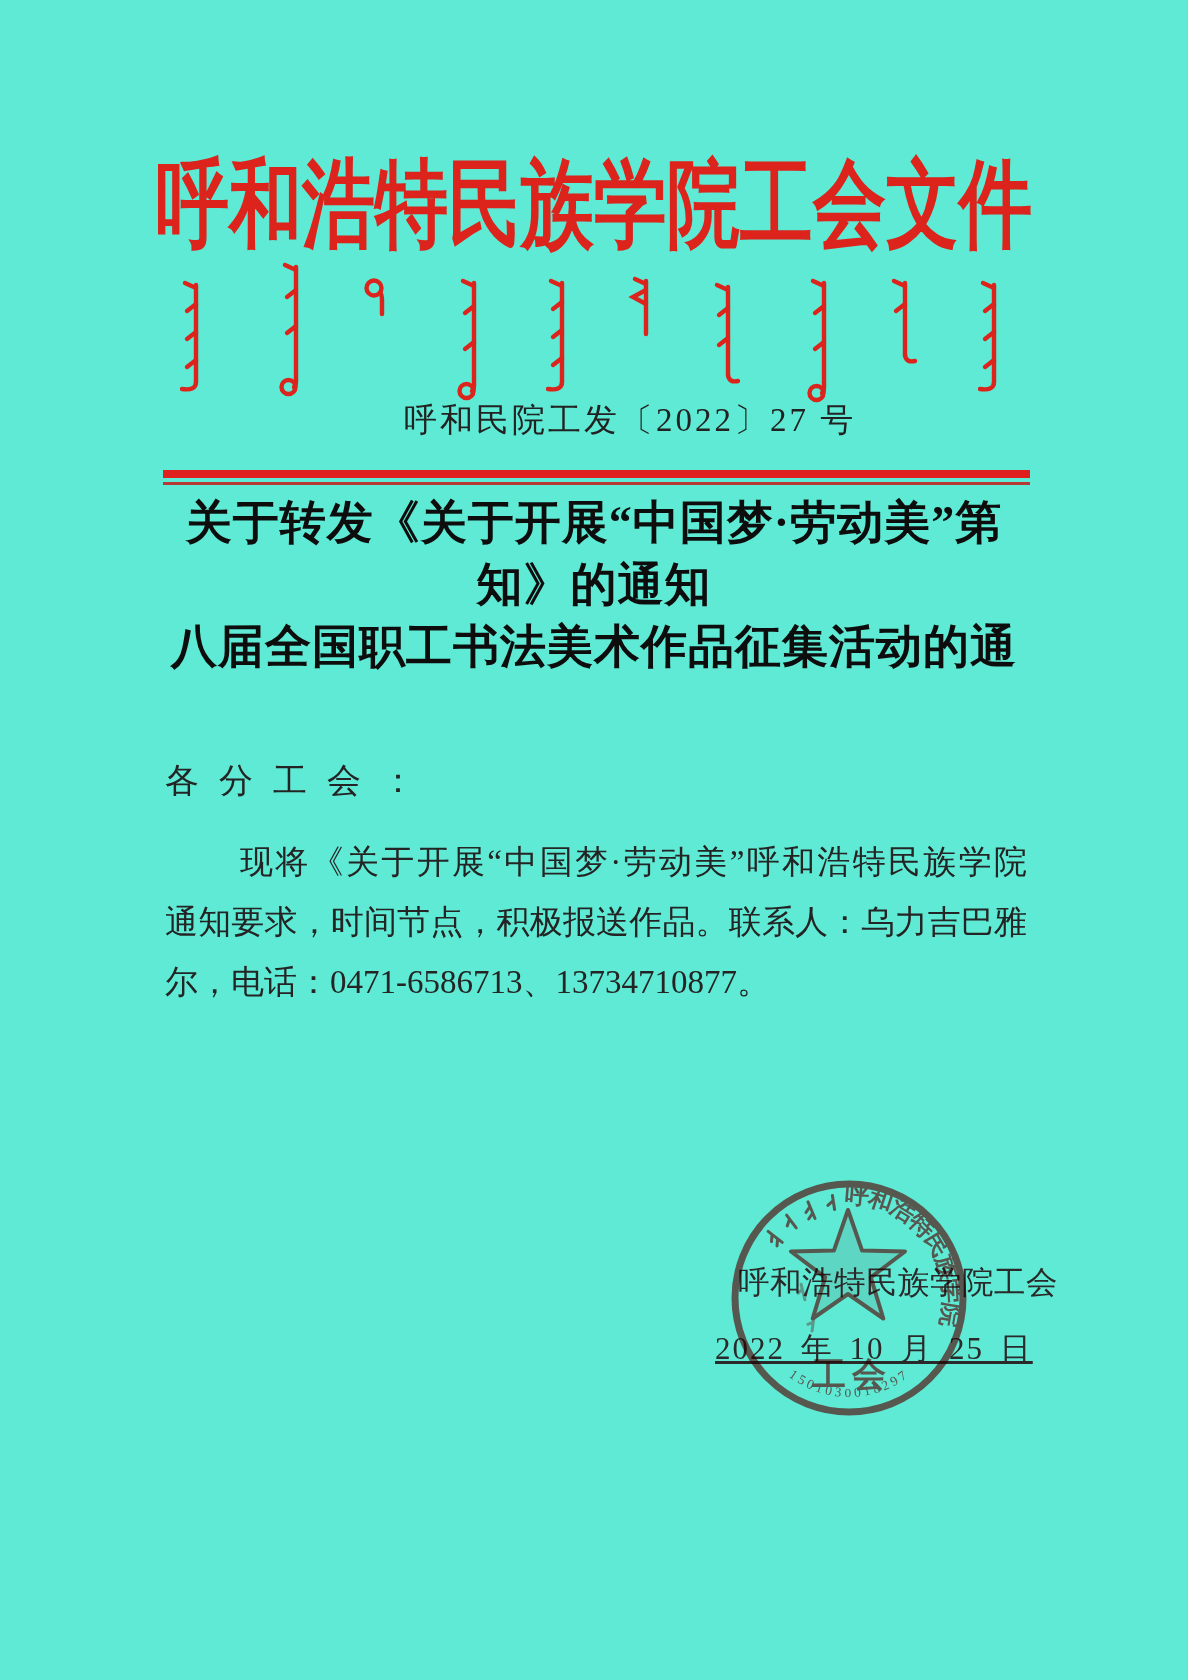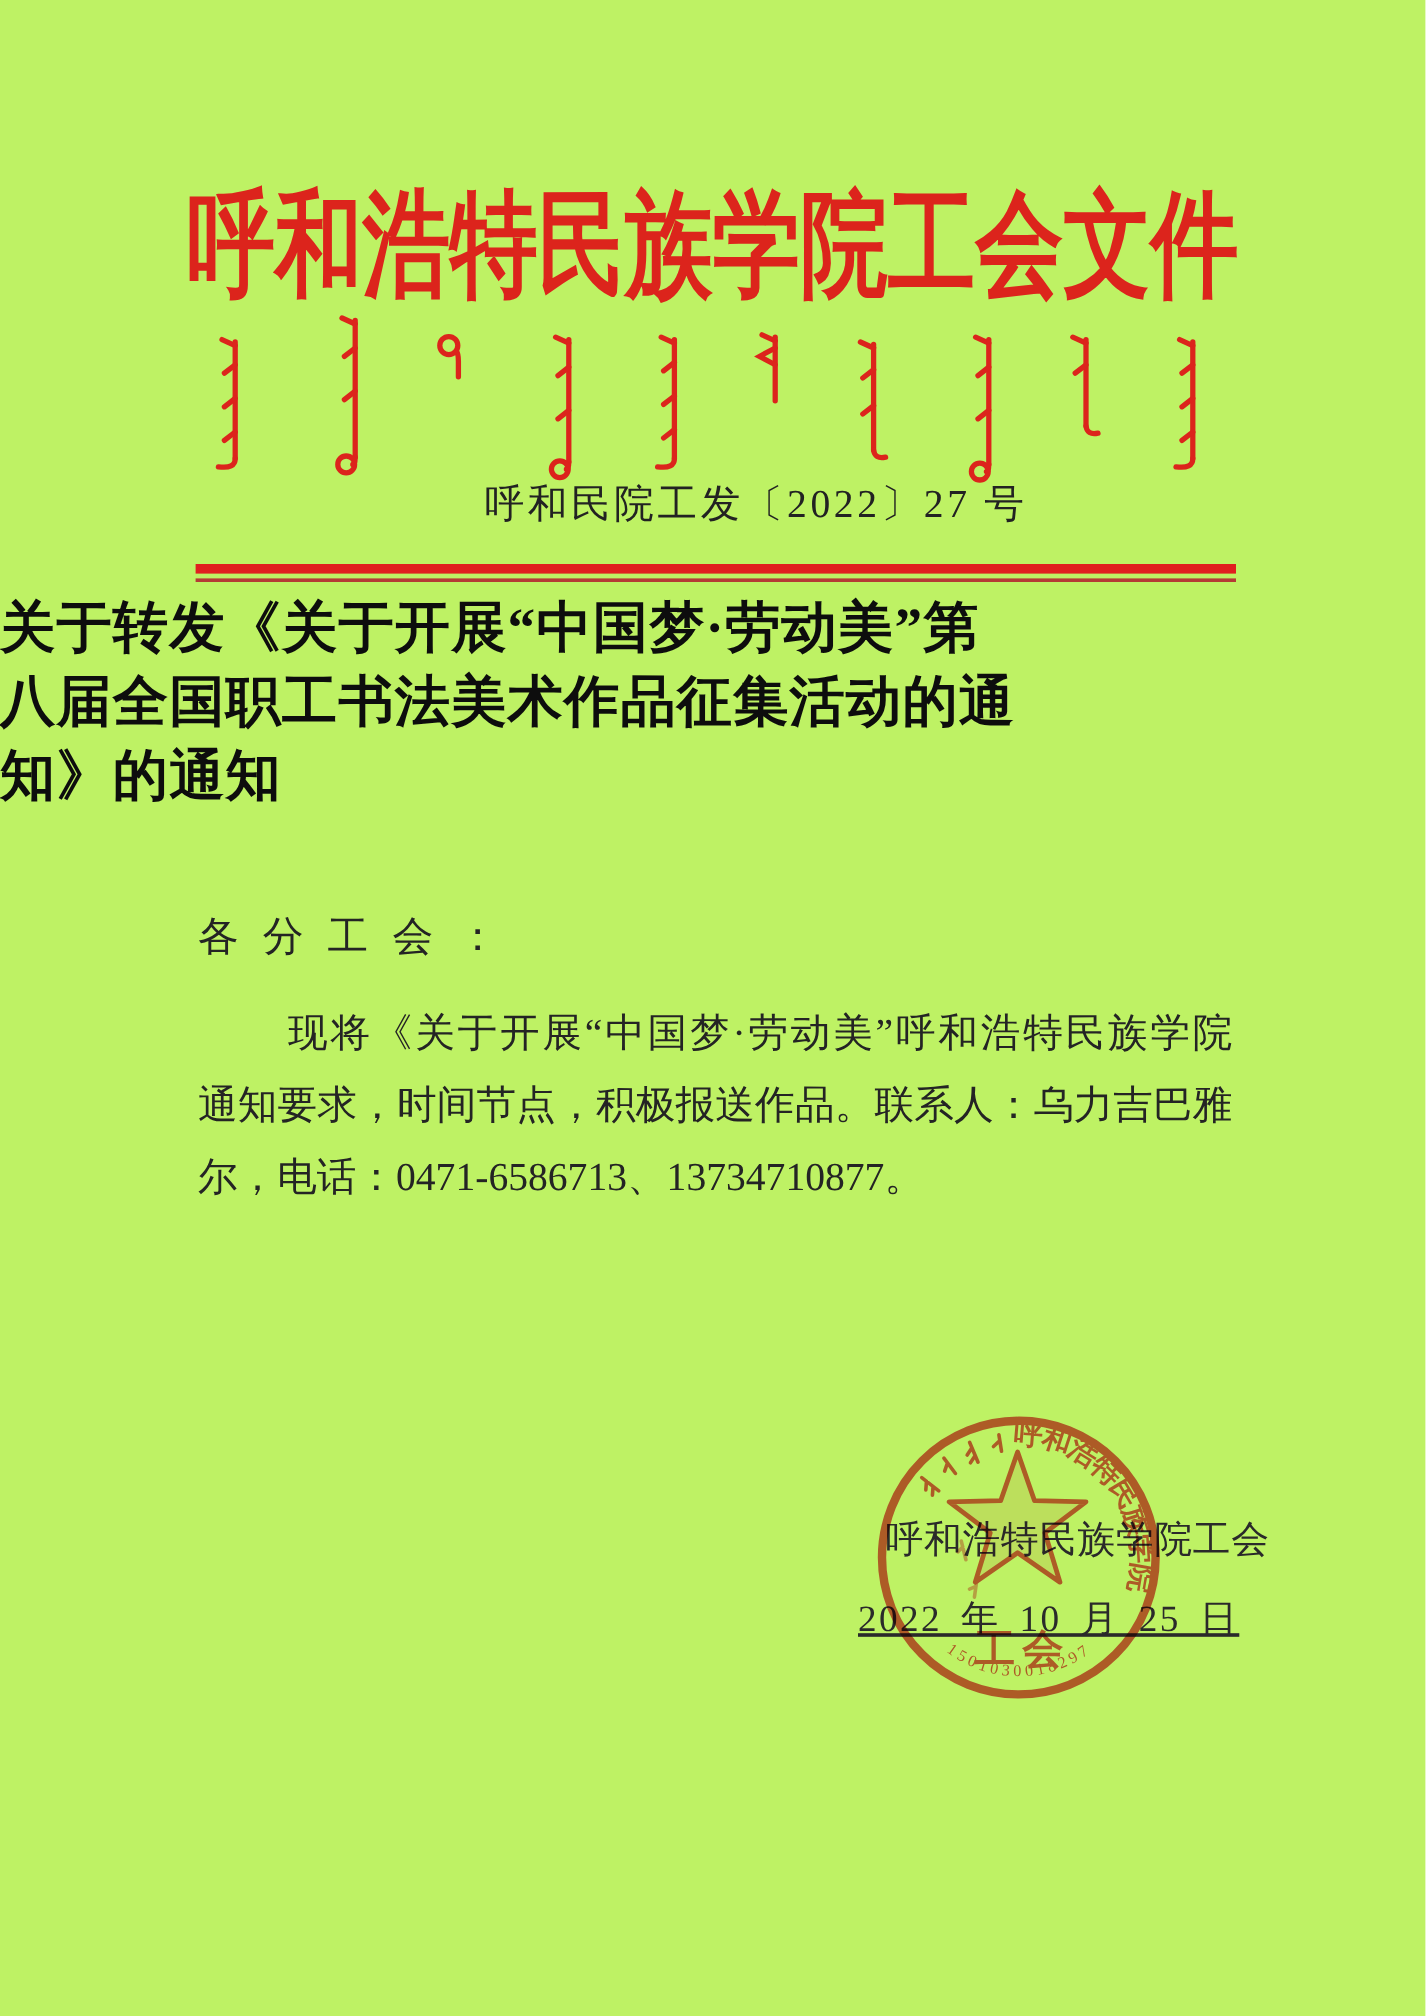--- a/index.html
+++ b/index.html
@@ -4,21 +4,21 @@
 <style>
   :root{
     --red:#dc241c;
     --line-red:#e01f1f;
     --line-red2:#b53a35;
     --seal-red:#e64a4a;
     --ink:#1c1c1c;
   }
   html,body{margin:0;padding:0;background:#fff;}
   body{font-family:"Liberation Serif","DejaVu Serif",serif;color:var(--ink);}
-  .page{position:relative;width:1188px;height:1680px;background:#bef264;overflow:hidden;}
+  .page{position:relative;width:1188px;height:1680px;background:#5eead4;overflow:hidden;}
 
   .letterhead{
     position:absolute;top:156px;left:0;width:100%;
     text-align:center;color:var(--red);
     font-size:73px;font-weight:bold;letter-spacing:0px;line-height:1;
     transform:scaleY(1.32);transform-origin:top center;
     white-space:nowrap;
   }
 
   .mongolian-row{position:absolute;left:165px;top:262px;width:870px;height:140px;}
@@ -28,21 +28,21 @@
     text-align:center;font-size:33px;letter-spacing:3px;color:#222;
     white-space:nowrap;
     margin-left:36px;
   }
 
   .sep-thick{position:absolute;left:163px;top:470px;width:867px;height:8px;background:var(--line-red);}
   .sep-thin{position:absolute;left:163px;top:482px;width:867px;height:3px;background:var(--line-red2);}
 
   .doc-title{
     position:absolute;top:492px;left:0;width:100%;
-    text-align:left;font-weight:bold;color:#0d0d0d;
+    text-align:center;font-weight:bold;color:#0d0d0d;
     font-size:46px;line-height:62px;letter-spacing:1px;
   }
 
   .salutation{
     position:absolute;left:165px;top:758px;
     font-size:34px;letter-spacing:20px;color:#242424;white-space:nowrap;text-align:right;
   }
 
   .body-text{position:absolute;left:165px;top:832px;width:862px;font-size:33px;color:#242424;}
   .body-line{height:60px;line-height:60px;white-space:nowrap;}
@@ -166,22 +166,22 @@
       </svg>
     </div>
 
   <div class="doc-number">呼和民院工发〔2022〕27 号</div>
 
   <div class="sep-thick"></div>
   <div class="sep-thin"></div>
 
   <div class="doc-title">
     <div>关于转发《关于开展“中国梦·劳动美”第</div>
+    <div>知》的通知</div>
     <div>八届全国职工书法美术作品征集活动的通</div>
-    <div>知》的通知</div>
   </div>
 
   <div class="salutation">各分工会：</div>
 
   <div class="body-text">
     <div class="body-line just indent">现将《关于开展“中国梦·劳动美”呼和浩特民族学院</div>
     <div class="body-line just">通知要求，时间节点，积极报送作品。联系人：乌力吉巴雅</div>
     <div class="body-line">尔，电话：0471-6586713、13734710877。</div>
   </div>
 

